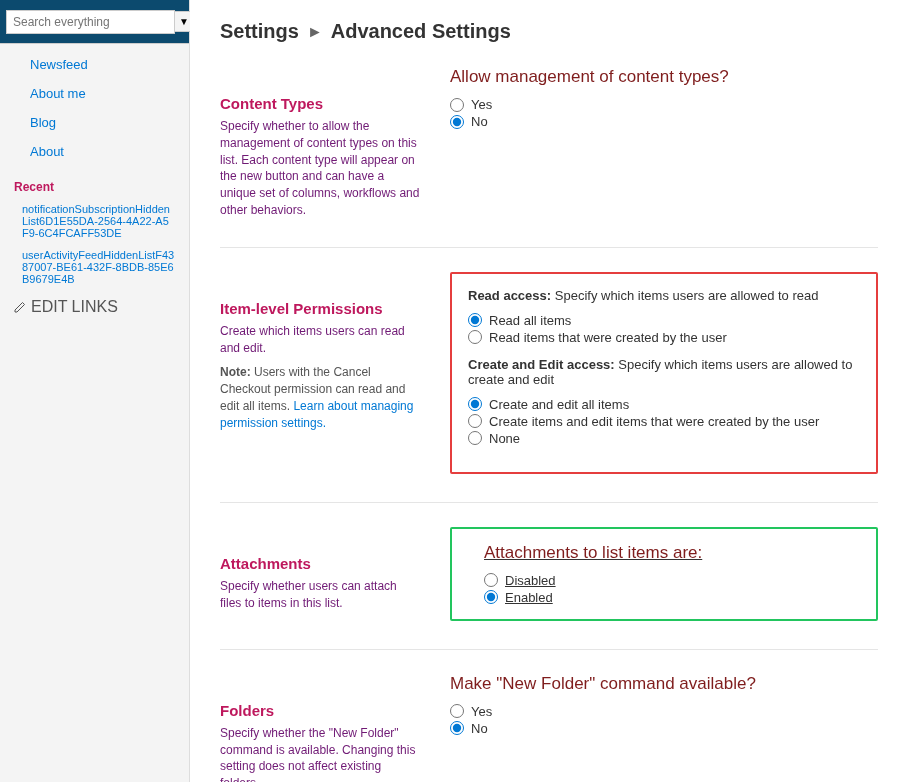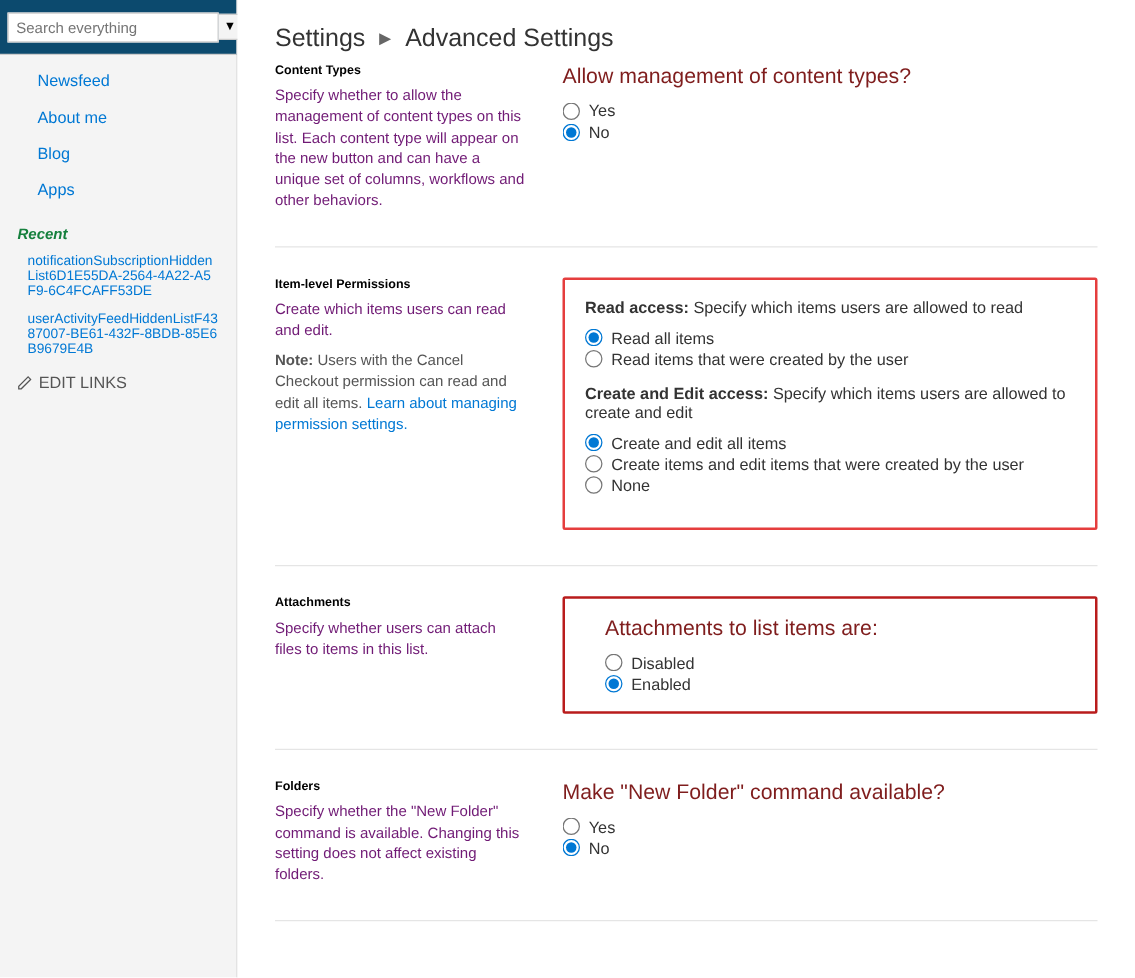--- a/index.html
+++ b/index.html
@@ -48,68 +48,68 @@
     .nav-item {
       padding: 7px 14px;
       cursor: pointer;
       font-size: 13px;
       color: #0078d4;
     }
     .nav-section-label {
       padding: 8px 14px 4px;
       font-size: 12px;
       font-weight: 600;
-      color: #15803d;
-      font-style: italic;
+      color: #be185d;
     }
     .recent-item {
       padding: 5px 14px 5px 22px;
       font-size: 11px;
       color: #0078d4;
       cursor: pointer;
       word-break: break-all;
     }
     .edit-links-btn {
       display: flex;
       align-items: center;
       padding: 8px 14px;
-      font-size: 13px;
+      font-size: 16px;
       color: #555;
       cursor: pointer;
       gap: 5px;
     }
 
     
     .main {
       flex: 1;
       overflow-y: auto;
       padding: 20px 30px;
       background: #fff;
     }
     .breadcrumb {
       font-size: 20px;
-      font-weight: 400;
+      font-weight: 700;
       color: #333;
-      margin-bottom: 8px;
+      margin-bottom: 24px;
       display: flex;
       align-items: center;
       gap: 8px;
     }
     .breadcrumb-arrow { color: #666; font-size: 16px; }
 
     .section { margin-bottom: 28px; }
     .section-layout { display: flex; gap: 30px; }
     .section-left { width: 200px; min-width: 200px; }
     .section-right { flex: 1; }
 
     .section-title {
-      font-size: 10px;
+      font-size: 15px;
       font-weight: 600;
-      color: #000000;
+      color: #be185d;
       margin-bottom: 6px;
+      margin-top: 28px;
     }
     .section-desc {
       font-size: 12px;
       color: #701a75;
       line-height: 1.4;
     }
     .section-note {
       font-size: 12px;
       color: #555;
       margin-top: 8px;
@@ -129,23 +129,24 @@
       margin-bottom: 10px;
     }
 
     
     .bordered-red {
       border: 2px solid #e53e3e;
       padding: 14px 16px;
       border-radius: 2px;
     }
     .bordered-green {
-      border: 2px solid #b91c1c;
+      border: 2px solid #22c55e;
       padding: 14px 32px;
       border-radius: 2px;
+      text-decoration: underline;
     }
 
     .access-label { font-weight: 600; font-size: 13px; }
     .access-section { margin-bottom: 12px; }
 
     .inline-question {
       font-size: 13px;
       margin-bottom: 10px;
     }
 
@@ -167,21 +168,21 @@
         <circle cx="6" cy="6" r="4.5" stroke="#555" stroke-width="1.5"></circle>
         <line x1="9.5" y1="9.5" x2="13" y2="13" stroke="#555" stroke-width="1.5"></line>
       </svg>
     </button>
   </div>
 
   <div class="nav-items">
     <div class="nav-item">Newsfeed</div>
     <div class="nav-item">About me</div>
     <div class="nav-item">Blog</div>
-    <div class="nav-item">Apps</div>
+    <div class="nav-item">About</div>
   </div>
 
   <div class="nav-section-label">Recent</div>
   <div class="recent-item">notificationSubscriptionHiddenList6D1E55DA-2564-4A22-A5F9-6C4FCAFF53DE</div>
   <div class="recent-item">userActivityFeedHiddenListF4387007-BE61-432F-8BDB-85E6B9679E4B</div>
 
   <div class="edit-links-btn">
     <svg width="12" height="12" viewBox="0 0 12 12">
       <path d="M8.5 1.5l2 2L3 11H1V9L8.5 1.5z" stroke="#555" stroke-width="1" fill="none"></path>
     </svg>

